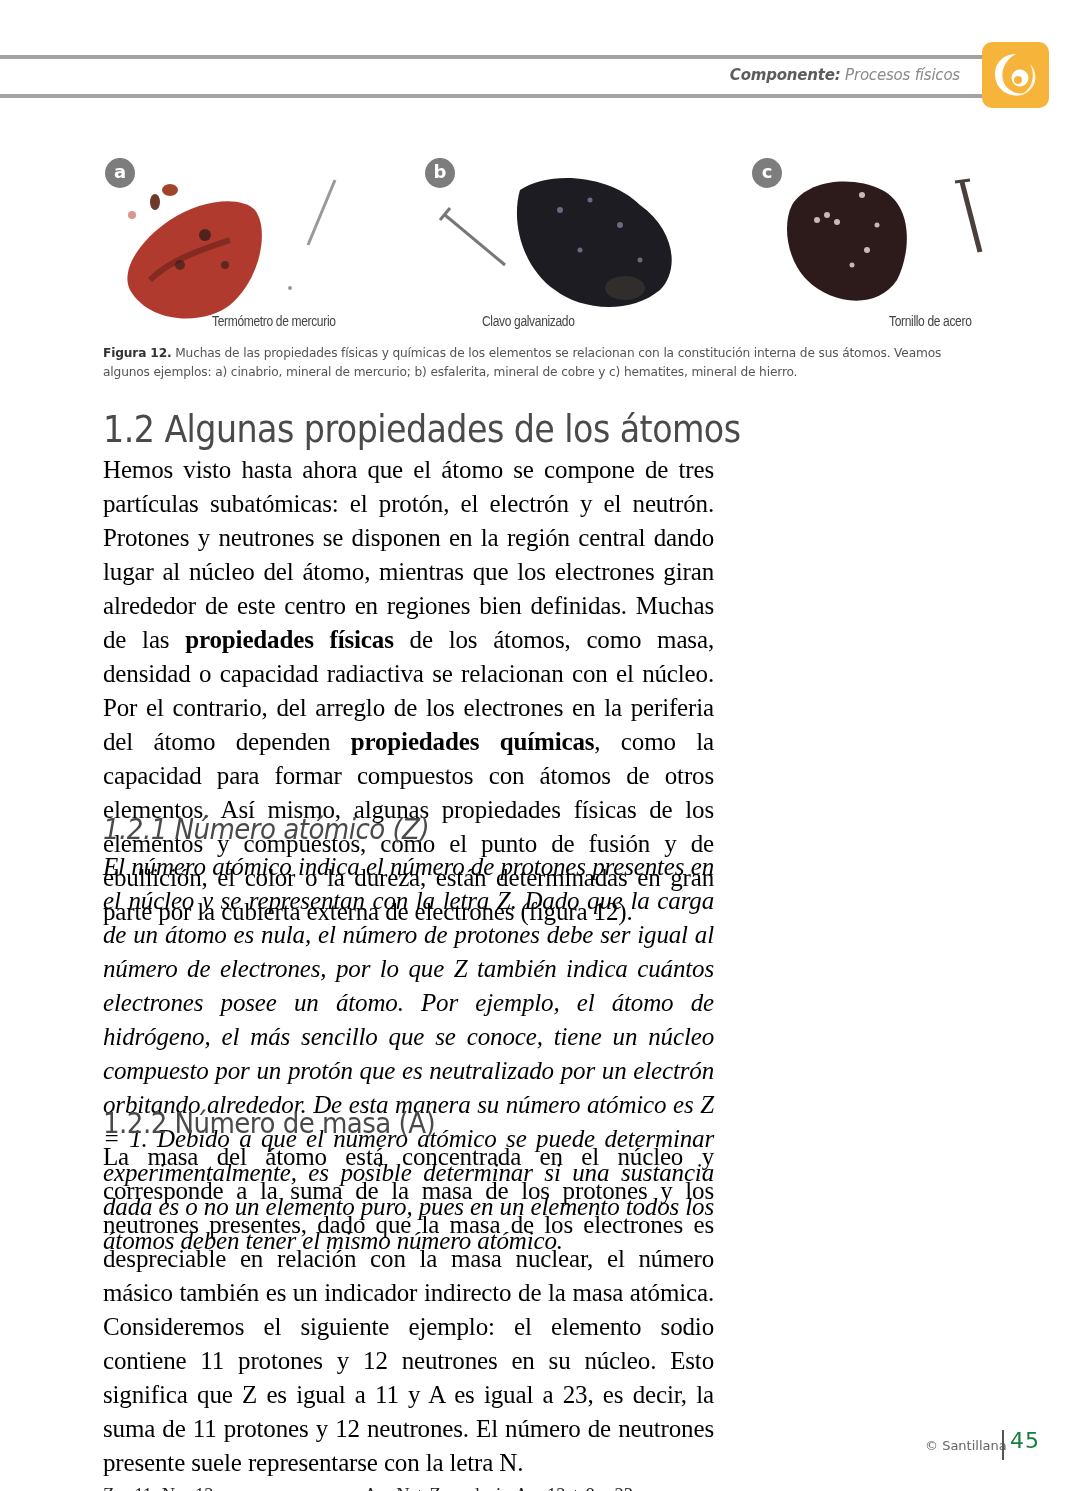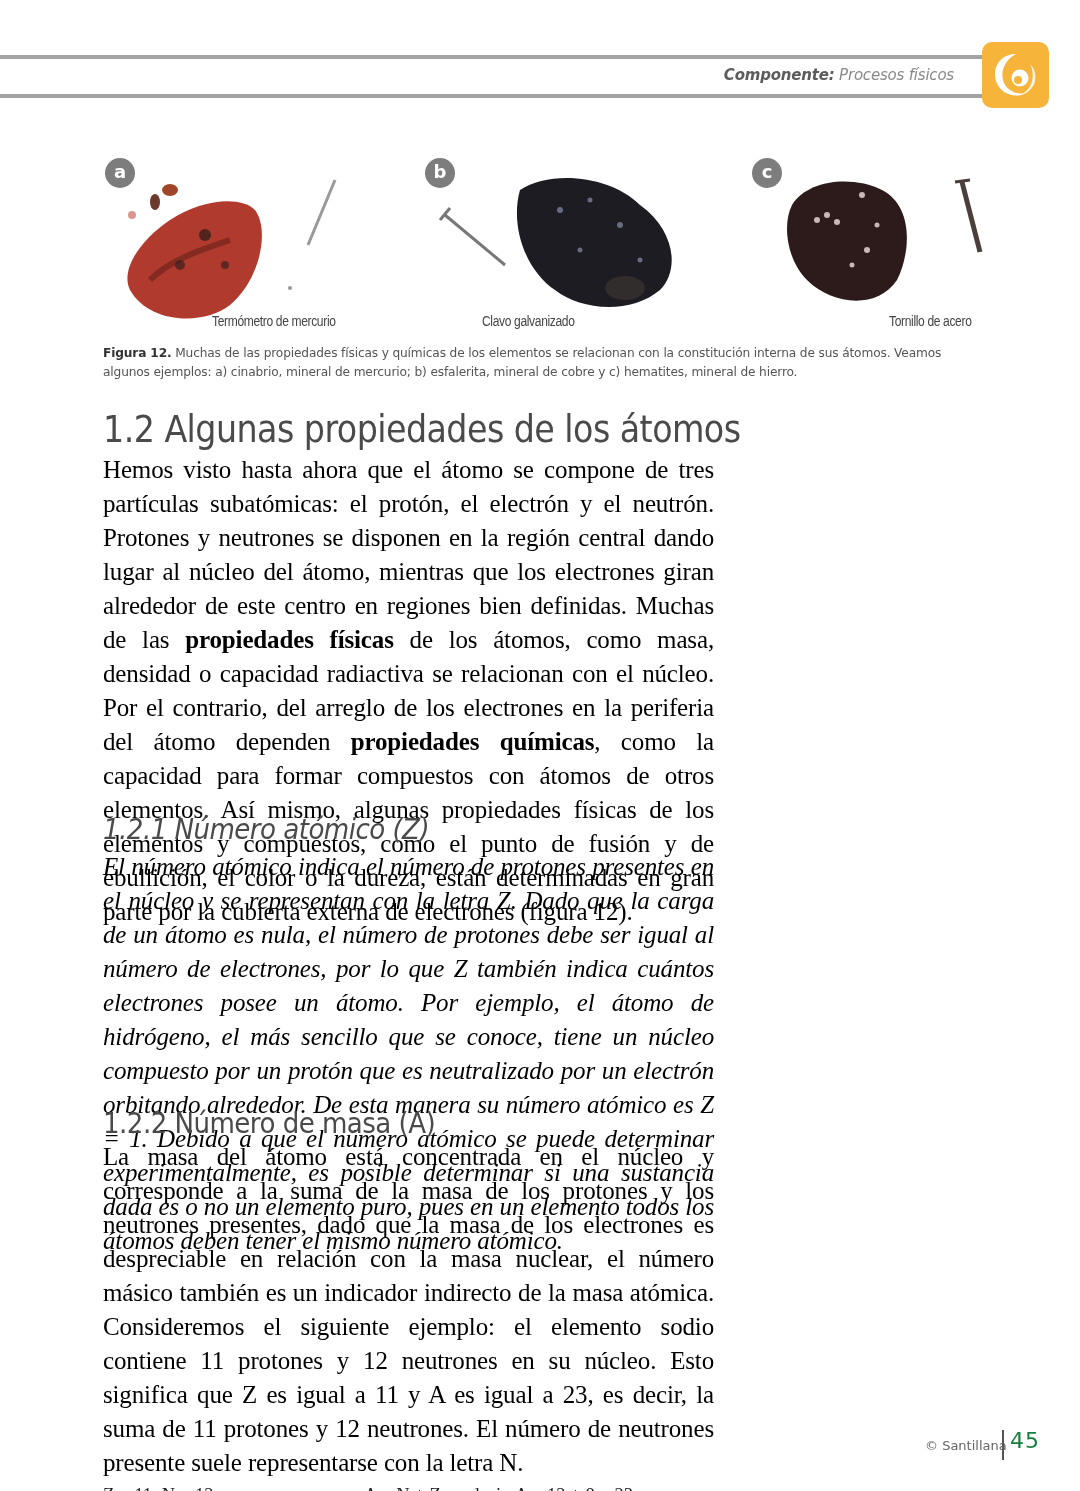--- a/index.html
+++ b/index.html
@@ -3,21 +3,21 @@
 <meta charset="utf-8">
 <style>
   * { box-sizing: border-box; margin: 0; padding: 0; }
   html, body { width: 1080px; height: 1491px; background: #ffffff; overflow: hidden; }
   body { position: relative; font-family: "Liberation Serif", serif; color: #1e1e1e; }
 
   .hline { position: absolute; left: 0; height: 4px; background: #a3a3a3; }
   .hline.top { top: 55px; width: 990px; }
   .hline.bottom { top: 94px; width: 990px; }
 
-  .header-label { position: absolute; top: 66px; right: 126px; font-family: "DejaVu Sans", sans-serif; font-size: 15px; color: #6b6b6b; font-style: italic; letter-spacing: -0.2px; }
+  .header-label { position: absolute; top: 66px; right: 120px; font-family: "DejaVu Sans", sans-serif; font-size: 15px; color: #6b6b6b; font-style: italic; letter-spacing: -0.2px; }
   .header-label b { font-weight: bold; color: #5c5c5c; }
   .header-label .sub { font-weight: normal; color: #8a8a8a; }
 
   .logo { position: absolute; left: 982px; top: 42px; width: 67px; height: 66px; background: #f7b43a; border-radius: 10px; }
   .logo svg { width: 100%; height: 100%; }
 
   .figure { position: absolute; top: 150px; left: 100px; width: 905px; height: 190px; }
   .panel { position: absolute; top: 0; height: 185px; }
   .badge { position: absolute; width: 30px; height: 30px; border-radius: 50%; background: #7d7d7d; color: #fff; font-family: "DejaVu Sans", sans-serif; font-weight: bold; font-size: 18px; line-height: 27px; text-align: center; }
   .photo-label { position: absolute; font-family: "Liberation Sans", sans-serif; font-size: 14px; color: #444; letter-spacing: -0.4px; transform: scaleX(0.86); transform-origin: left center; white-space: nowrap; }

